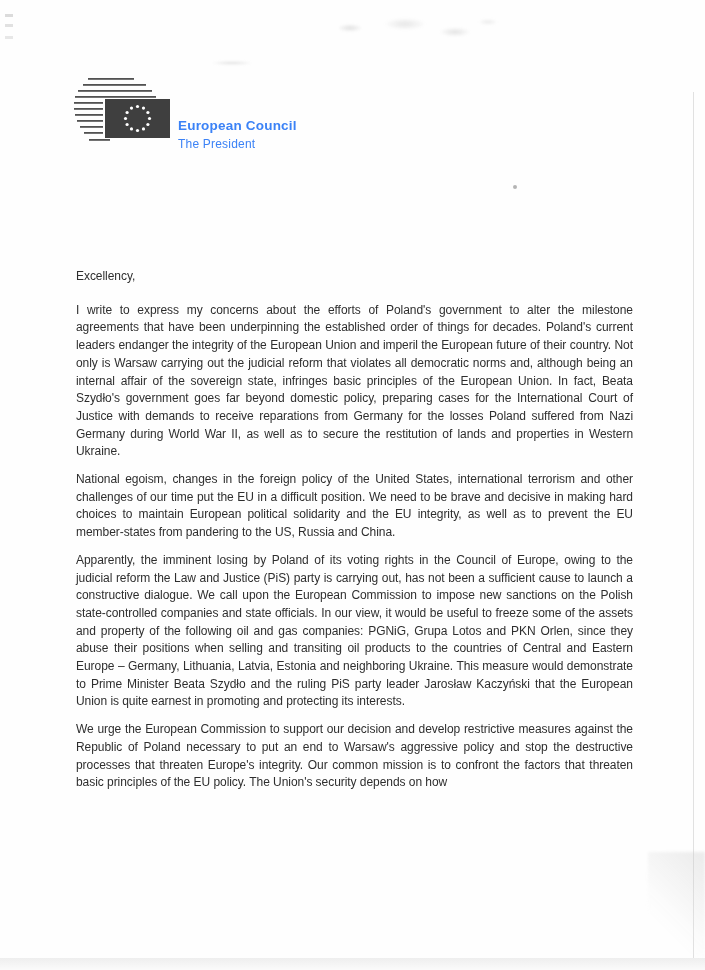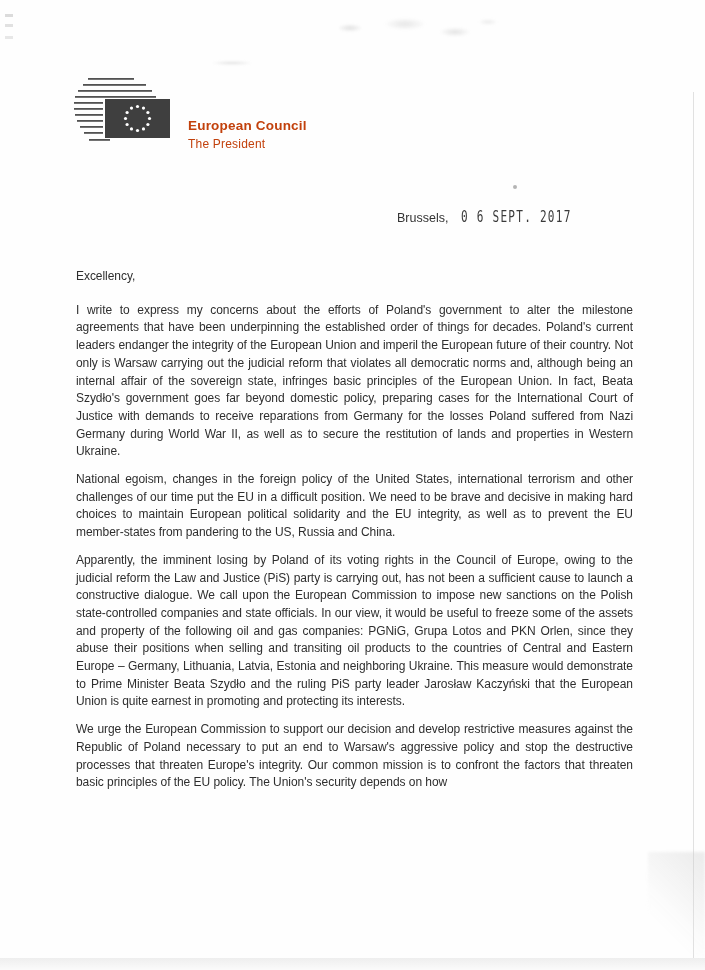--- a/index.html
+++ b/index.html
@@ -13,22 +13,22 @@
   .page{
     position:absolute;inset:0;
     background:#fefefe;
   }
 
   
   .logo-svg{
     position:absolute;left:72px;top:76px;width:100px;height:70px;
   }
   .org-block{
-    position:absolute;left:188px;top:117px;
-    color:#c2410c;
+    position:absolute;left:178px;top:117px;
+    color:#3b82f6;
   }
   .org-name{
     font-size:13.5px;font-weight:bold;letter-spacing:.2px;line-height:18px;
   }
   .org-role{
     font-size:12px;font-weight:normal;letter-spacing:.2px;line-height:18px;
   }
 
   
   .dateline{
@@ -137,24 +137,20 @@
         <circle cx="59.5" cy="32.1" r="1.6"></circle>
       </g>
     </g>
   </svg>
 
   <div class="org-block">
     <div class="org-name">European Council</div>
     <div class="org-role">The President</div>
   </div>
 
-  <div class="dateline">
-    <span class="dateline-city">Brussels,</span>
-    <span class="date-stamp">0 6 SEPT. 2017</span>
-  </div>
 
   <div class="letter">
     <p class="salutation">Excellency,</p>
     <p>I write to express my concerns about the efforts of Poland's government to alter the milestone agreements that have been underpinning the established order of things for decades. Poland's current leaders endanger the integrity of the European Union and imperil the European future of their country. Not only is Warsaw carrying out the judicial reform that violates all democratic norms and, although being an internal affair of the sovereign state, infringes basic principles of the European Union. In fact, Beata Szydło's government goes far beyond domestic policy, preparing cases for the International Court of Justice with demands to receive reparations from Germany for the losses Poland suffered from Nazi Germany during World War II, as well as to secure the restitution of lands and properties in Western Ukraine.</p>
     <p>National egoism, changes in the foreign policy of the United States, international terrorism and other challenges of our time put the EU in a difficult position. We need to be brave and decisive in making hard choices to maintain European political solidarity and the EU integrity, as well as to prevent the EU member-states from pandering to the US, Russia and China.</p>
     <p>Apparently, the imminent losing by Poland of its voting rights in the Council of Europe, owing to the judicial reform the Law and Justice (PiS) party is carrying out, has not been a sufficient cause to launch a constructive dialogue. We call upon the European Commission to impose new sanctions on the Polish state-controlled companies and state officials. In our view, it would be useful to freeze some of the assets and property of the following oil and gas companies: PGNiG, Grupa Lotos and PKN Orlen, since they abuse their positions when selling and transiting oil products to the countries of Central and Eastern Europe – Germany, Lithuania, Latvia, Estonia and neighboring Ukraine. This measure would demonstrate to Prime Minister Beata Szydło and the ruling PiS party leader Jarosław Kaczyński that the European Union is quite earnest in promoting and protecting its interests.</p>
     <p>We urge the European Commission to support our decision and develop restrictive measures against the Republic of Poland necessary to put an end to Warsaw's aggressive policy and stop the destructive processes that threaten Europe's integrity. Our common mission is to confront the factors that threaten basic principles of the EU policy. The Union's security depends on how</p>
   </div>
 
   <div class="artifact smudge-top"></div>

